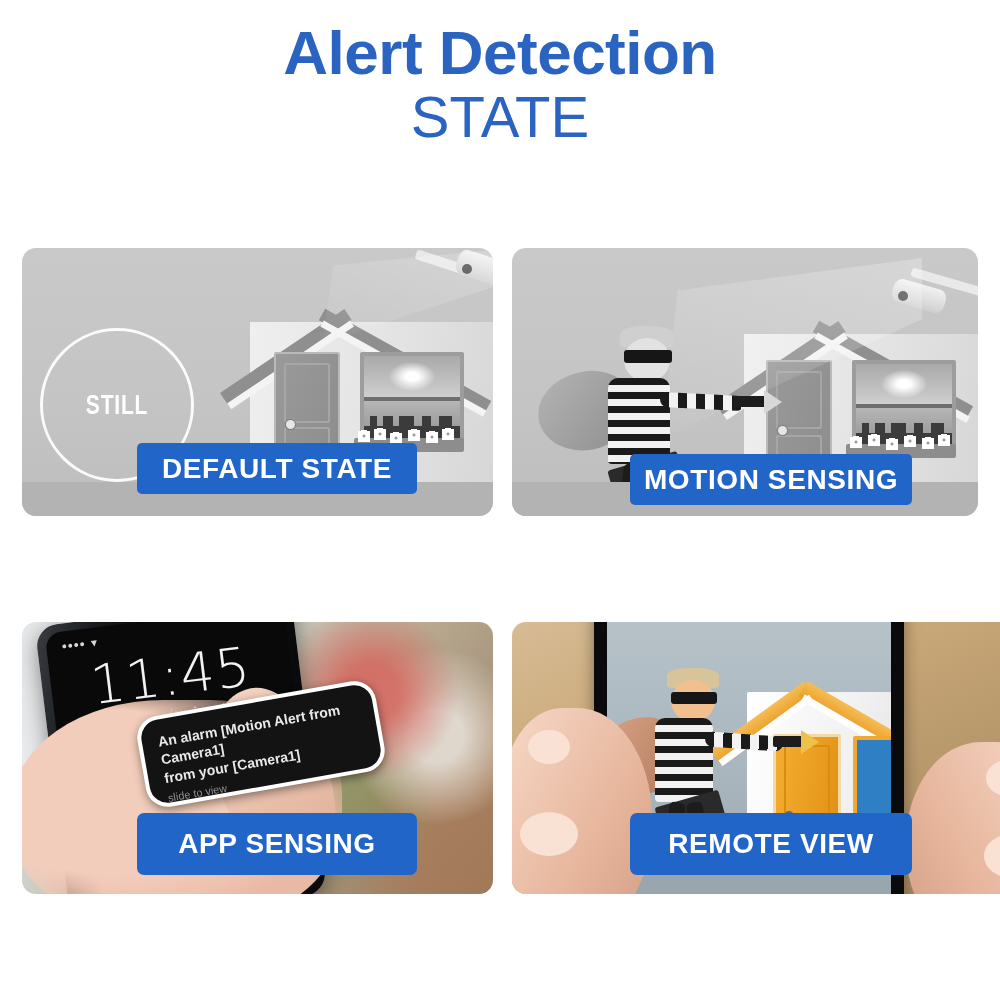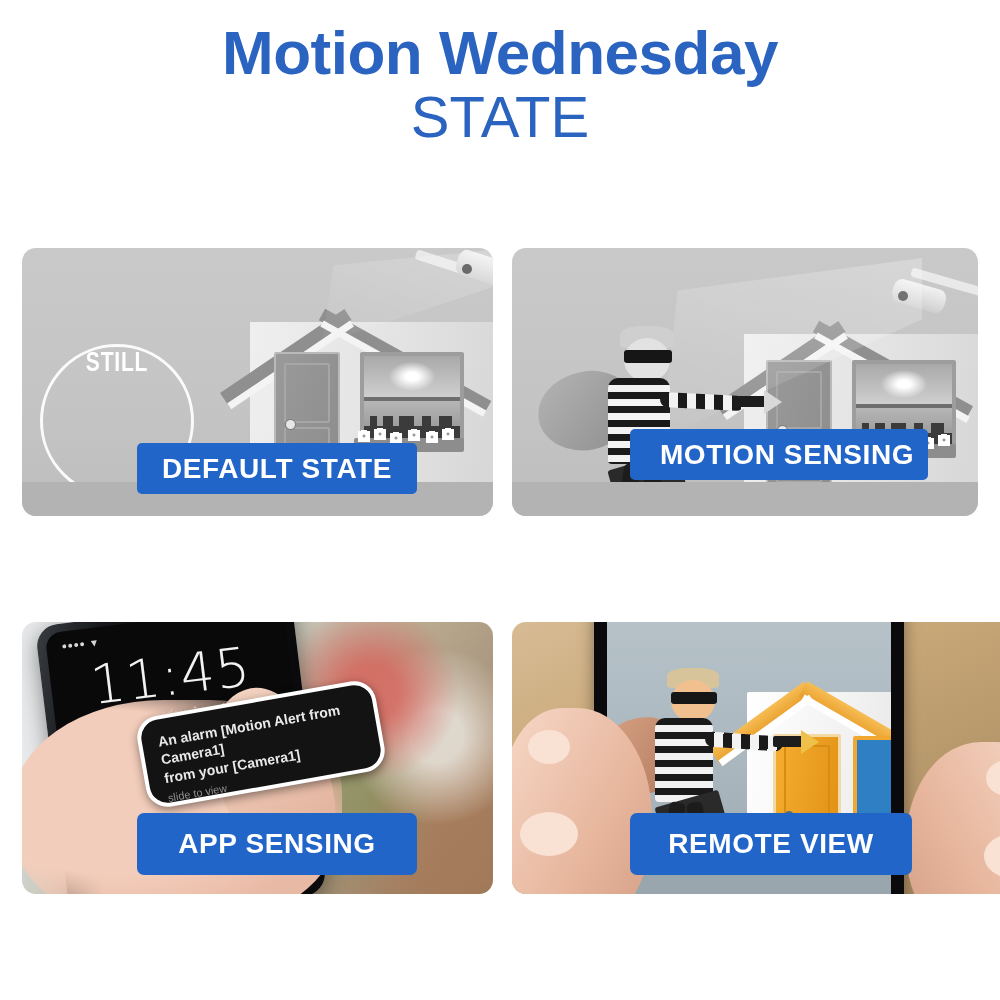--- a/index.html
+++ b/index.html
@@ -67,21 +67,21 @@
     letter-spacing: 0.6px;
     border-radius: 5px;
     display: flex;
     align-items: center;
     justify-content: center;
     text-align: center;
     white-space: nowrap;
     z-index: 40;
   }
   .cap1 { left: 115px; top: 195px; width: 280px; height: 51px; }
-  .cap2 { left: 118px; top: 181px; width: 282px; height: 51px; padding-left: 16px; }
+  .cap2 { left: 118px; top: 206px; width: 282px; height: 51px; }
   .cap3 { left: 115px; top: 191px; width: 280px; height: 62px; border-radius: 7px; }
   .cap4 { left: 118px; top: 191px; width: 282px; height: 62px; border-radius: 7px; }
 
   
   .gray-scene {
     position: absolute;
     inset: 0;
     background: linear-gradient(180deg, #c9c9c9 0%, #c4c4c4 60%, #bdbdbd 100%);
   }
   .ground {
@@ -189,26 +189,26 @@
     background: #4a4a4a;
   }
   .beam {
     position: absolute;
     background: linear-gradient(200deg, rgba(255,255,255,0.65), rgba(255,255,255,0.06));
     clip-path: polygon(100% 0%, 100% 34%, 0% 100%, 6% 18%);
   }
   
   .still-circle {
     position: absolute;
-    left: 18px; top: 96px;
+    left: 18px; top: 80px;
     width: 148px; height: 148px;
     border: 3px solid rgba(255,255,255,0.92);
     border-radius: 50%;
     display: flex;
-    align-items: flex-start;
+    align-items: center;
     justify-content: center;
   }
   .still-text {
     color: #ffffff;
     font-size: 27px;
     font-weight: 700;
     letter-spacing: 1px;
     transform: scaleX(0.78);
   }
 
@@ -478,21 +478,21 @@
   .finger-pad {
     position: absolute;
     background: #f9e2d4;
     border-radius: 50%;
   }
 </style>
 </head>
 <body>
 
 <div class="title-wrap">
-  <span class="title-line1">Motion Wednesday</span>
+  <span class="title-line1">Alert Detection</span>
   <span class="title-line2">STATE</span>
 </div>
 
 <div class="panels">
 
   <div class="panel p1">
     <div class="gray-scene">
 
       <div class="g-house">
         <div class="g-body" style="left:228px; top:74px; width:246px; height:182px;"></div>

